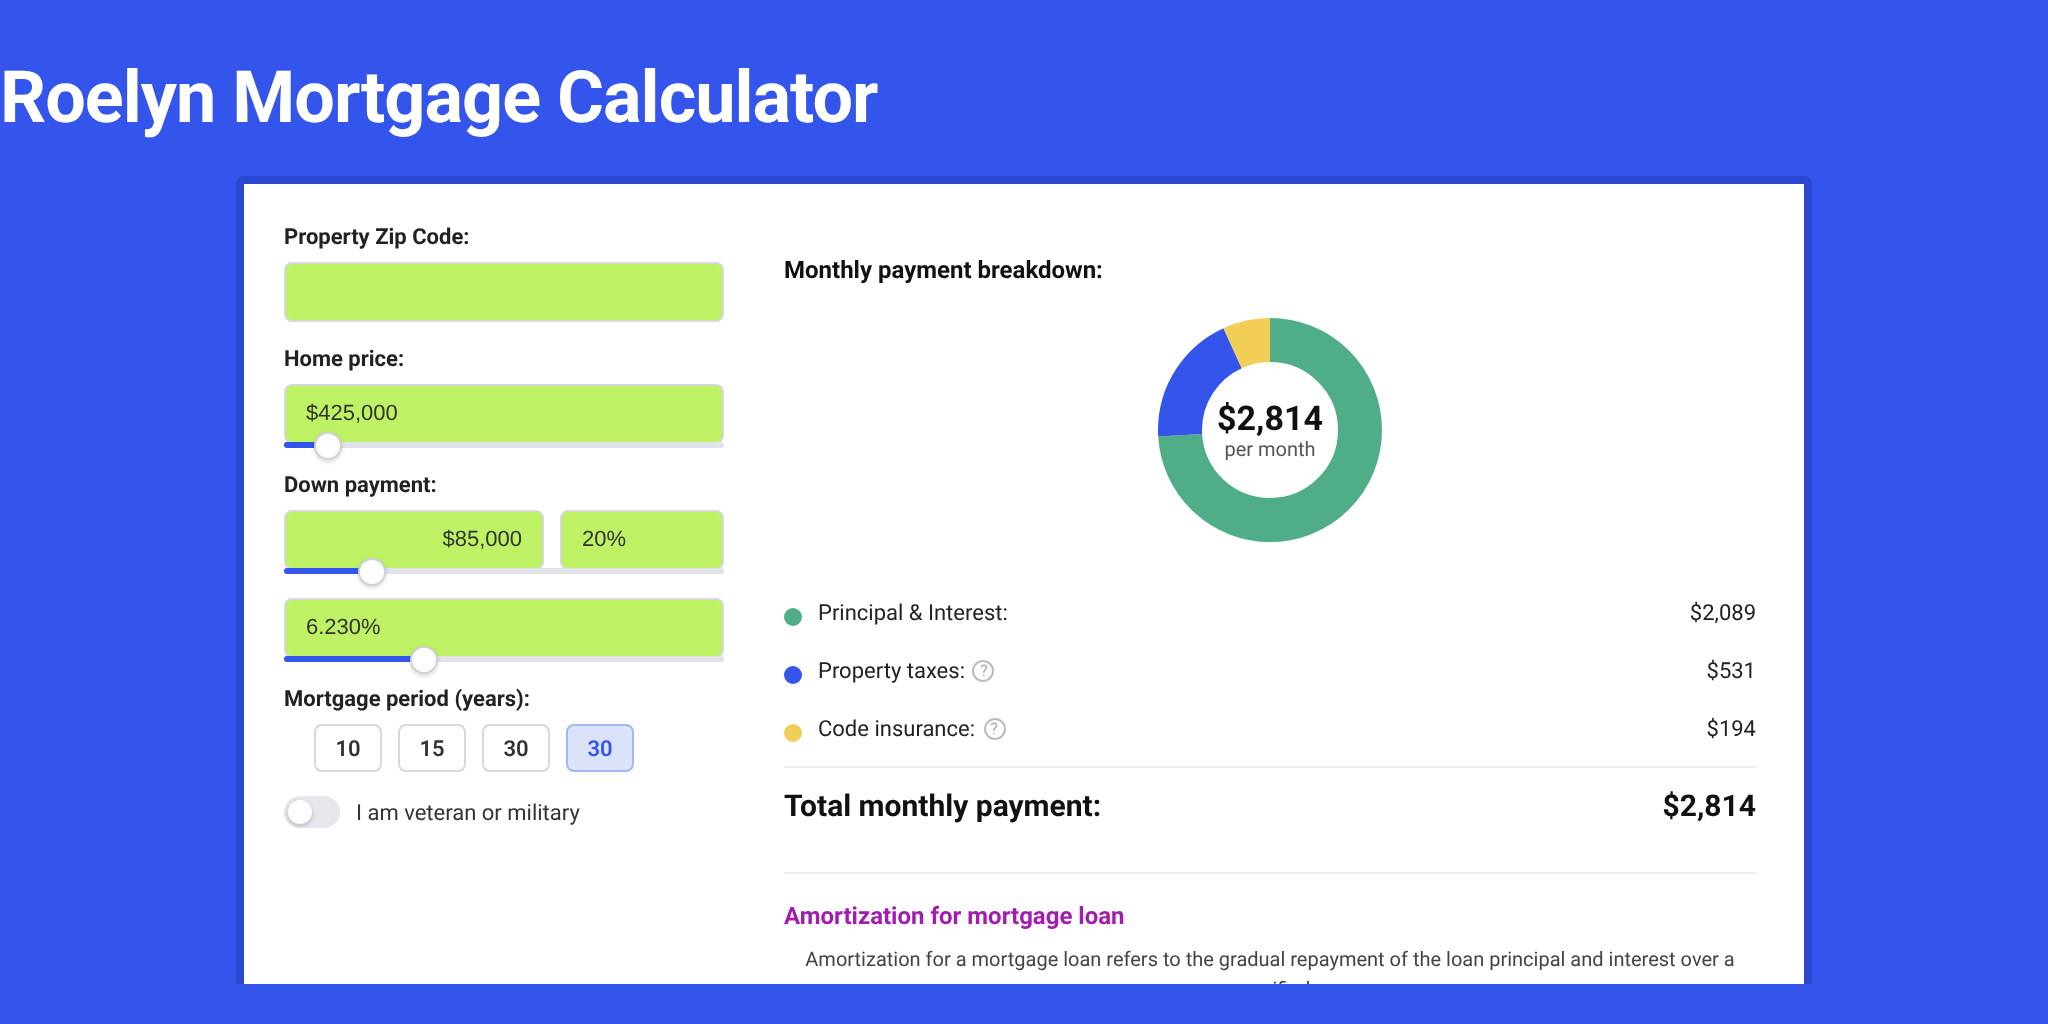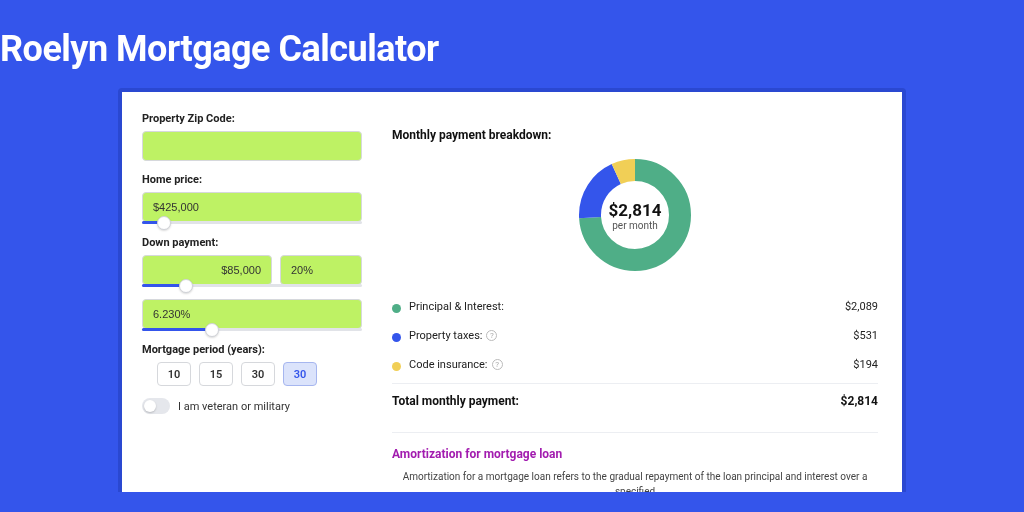--- a/index.html
+++ b/index.html
@@ -179,21 +179,21 @@
     font-size: 8px;
     color: #aaa;
     display: inline-flex;
     align-items: center;
     justify-content: center;
   }
   .total-row {
     display: flex;
     padding: 10px 0;
     border-top: 1px solid #eceef2;
-    font-size: 12px;
+    font-size: 15px;
     font-weight: 700;
     color: #111;
     margin-top: 4px;
   }
   .total-row .legend-label { flex: 1; }
   .amort-box {
     border-top: 1px solid #eceef2;
     margin-top: 14px;
     padding-top: 14px;
   }

